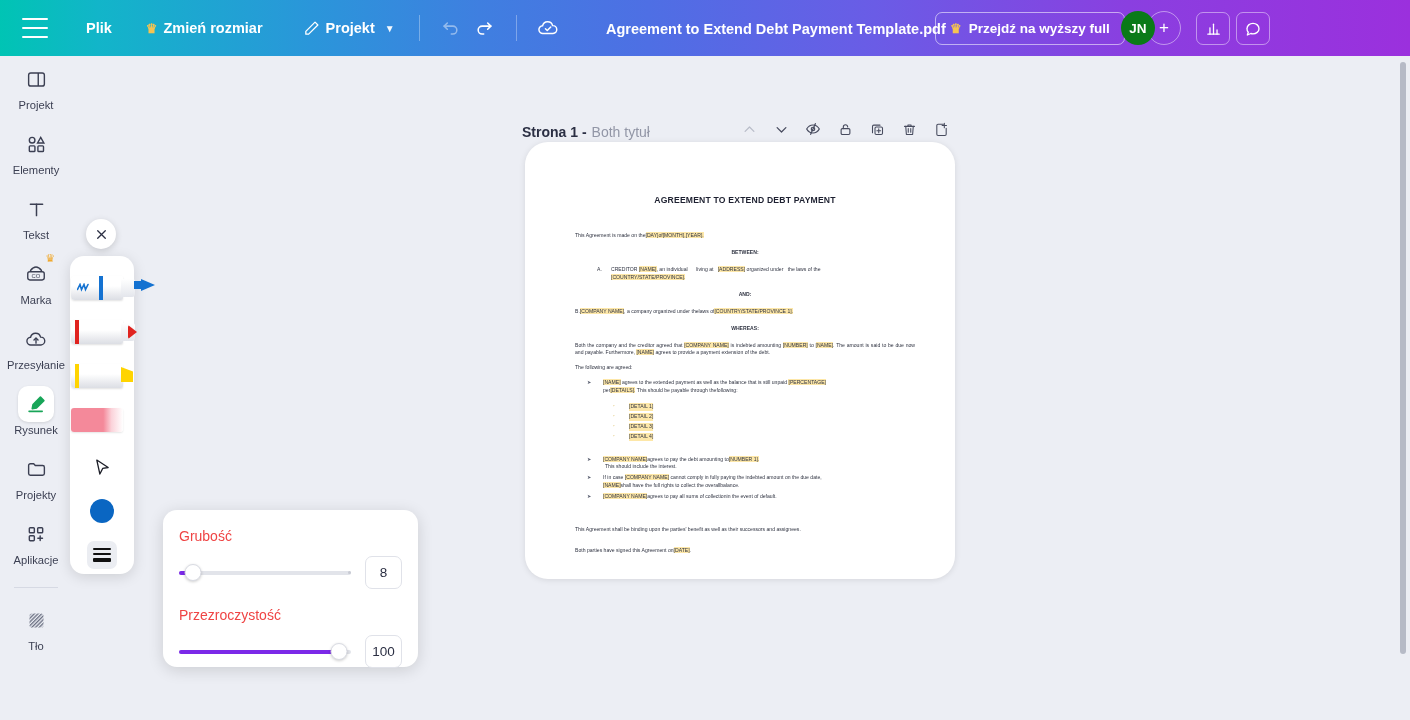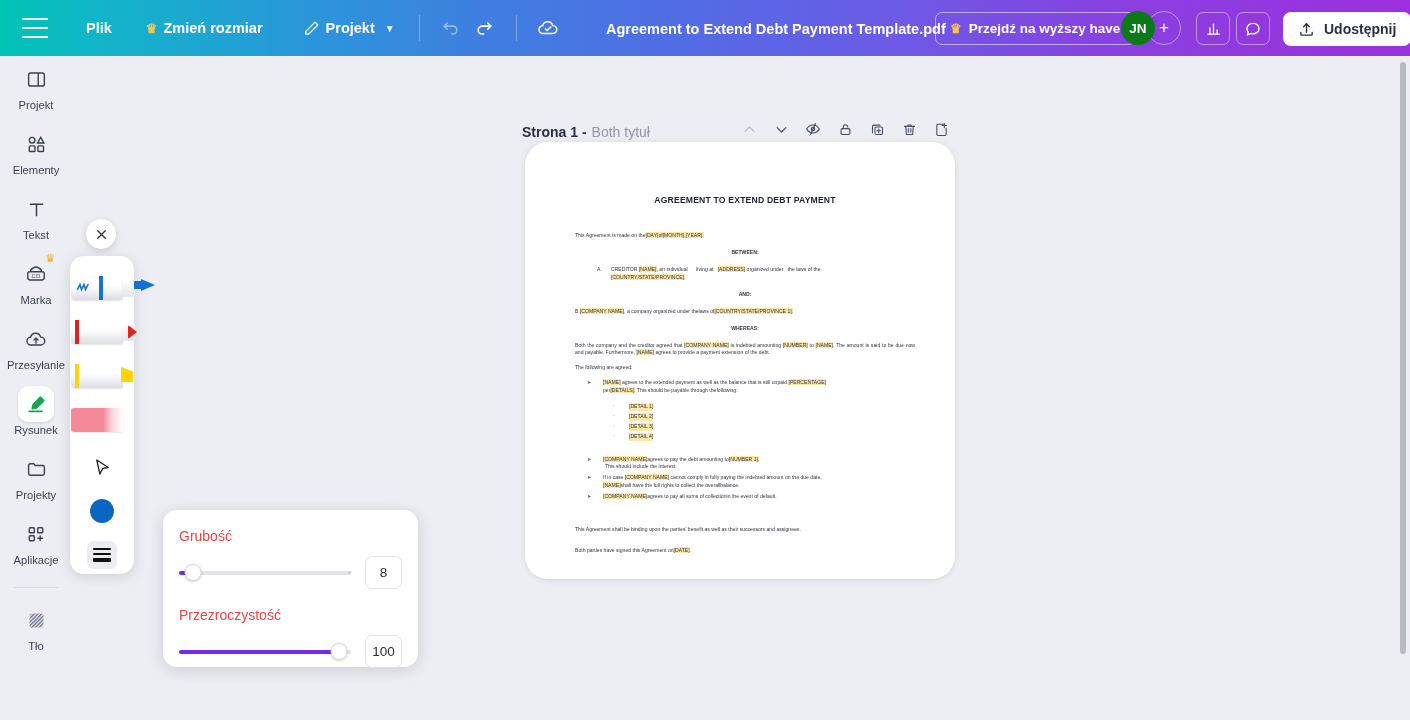--- a/index.html
+++ b/index.html
@@ -259,21 +259,21 @@
       <svg width="22" height="22" viewBox="0 0 24 24" fill="none" stroke="#fff" stroke-width="1.6" stroke-linecap="round" stroke-linejoin="round">
         <path d="M6.5 18a4.2 4.2 0 0 1-.4-8.4A5.6 5.6 0 0 1 17 9.4 3.8 3.8 0 0 1 17.5 18H6.5z"></path>
         <path d="M9.2 12.8l2 2 3.8-3.9"></path>
       </svg>
     </div>
 
     <div class="doc-title">Agreement to Extend Debt Payment Template.pdf</div>
 
     <div class="upgrade-btn">
       <span class="crown">♛</span>
-      <span>Przejdź na wyższy have</span>
+      <span>Przejdź na wyższy full</span>
     </div>
 
     <div class="avatar-wrap">
       <div class="avatar">JN</div>
       <div class="plus-chip">+</div>
     </div>
 
     <div class="sq-btn" style="left:1196px;">
       <span>
         <svg width="17" height="17" viewBox="0 0 24 24" fill="none" stroke="#fff" stroke-width="1.8" stroke-linecap="round">
@@ -286,30 +286,20 @@
     </div>
 
     <div class="sq-btn" style="left:1236px;">
       <span>
         <svg width="18" height="18" viewBox="0 0 24 24" fill="none" stroke="#fff" stroke-width="1.8" stroke-linecap="round" stroke-linejoin="round">
           <path d="M20 11.5c0 4-3.8 7-8 7-1 0-2-.2-2.9-.5L4.5 20l1.2-3.6A6.7 6.7 0 0 1 4 11.5c0-4 3.6-7 8-7s8 3 8 7z"></path>
         </svg>
       </span>
     </div>
 
-    <div class="share-btn">
-      <span>
-        <svg width="17" height="17" viewBox="0 0 24 24" fill="none" stroke="#2b2f43" stroke-width="1.9" stroke-linecap="round" stroke-linejoin="round">
-          <path d="M12 16V4"></path>
-            <path d="M8 8l4-4 4 4"></path>
-            <path d="M4 16v3a1 1 0 0 0 1 1h14a1 1 0 0 0 1-1v-3"></path>
-        </svg>
-      </span>
-      <span>Udostępnij</span>
-    </div>
   </div>
 
   <div class="sidebar">
 
     <div class="side-item">
       <div class="side-ico">
         <svg width="21" height="21" viewBox="0 0 24 24" fill="none" stroke="#3b3f52" stroke-width="1.6">
           <rect x="3" y="4.5" width="18" height="15" rx="2.5"></rect>
             <path d="M14 4.5v15"></path>
         </svg>

